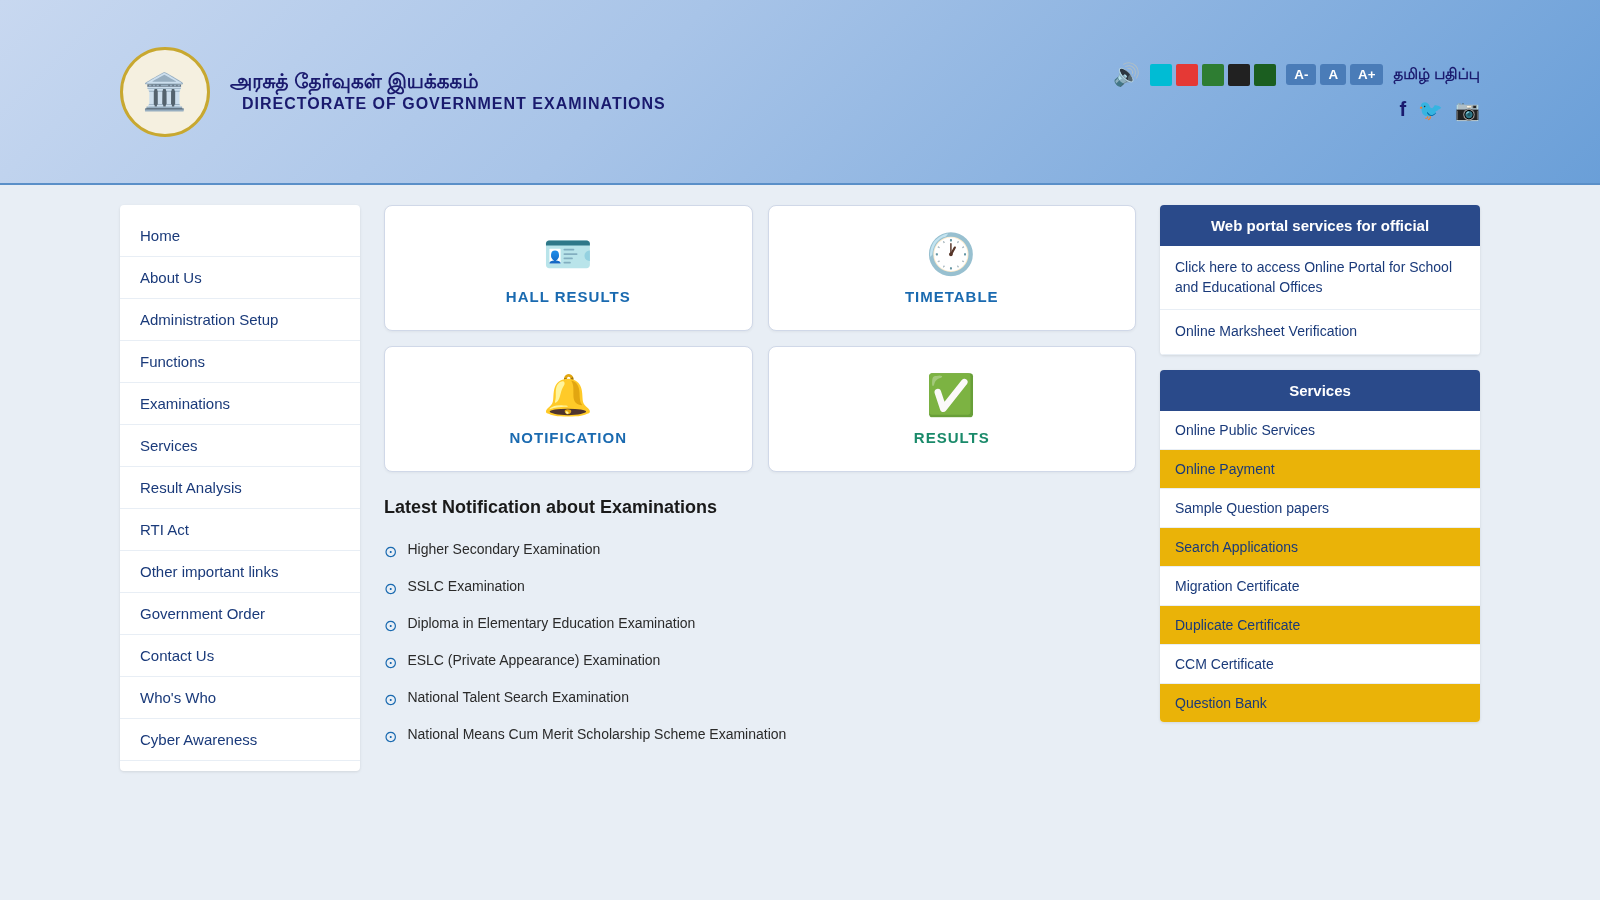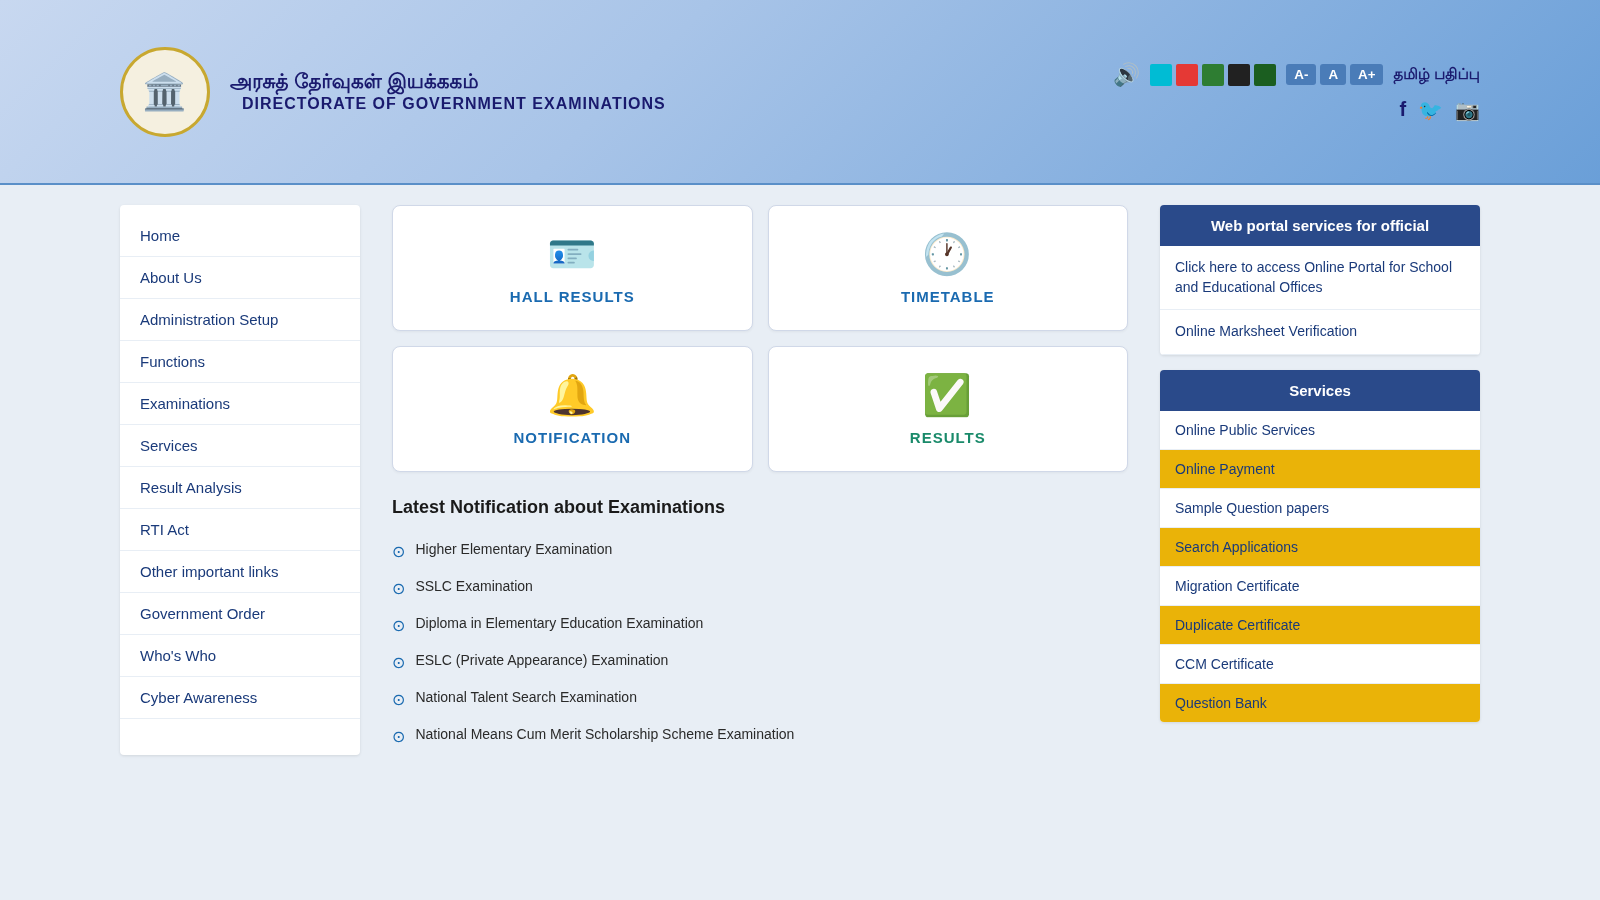--- a/index.html
+++ b/index.html
@@ -92,21 +92,21 @@
       display: flex;
       gap: 12px;
       font-size: 18px;
       color: #1a1a6e;
     }
     .social-icon { cursor: pointer; }
 
     
     .main-container {
       display: flex;
-      gap: 12px;
+      gap: 4px;
       padding: 20px 120px;
       background: #e8eef5;
     }
 
     
     .sidebar {
       width: 240px;
       min-width: 240px;
       background: white;
       border-radius: 4px;
@@ -273,20 +273,21 @@
     <div class="sidebar-item">Home</div>
     <div class="sidebar-item">About Us</div>
     <div class="sidebar-item">Administration Setup</div>
     <div class="sidebar-item">Functions</div>
     <div class="sidebar-item">Examinations</div>
     <div class="sidebar-item">Services</div>
     <div class="sidebar-item">Result Analysis</div>
     <div class="sidebar-item">RTI Act</div>
     <div class="sidebar-item">Other important links</div>
     <div class="sidebar-item">Government Order</div>
+    <div class="sidebar-item">Contact Us</div>
     <div class="sidebar-item">Who's Who</div>
     <div class="sidebar-item">Cyber Awareness</div>
   </div>
 
   <div class="content-area">
 
     <div class="quick-cards">
       <div class="card">
         <div class="card-icon">🪪</div>
         <div class="card-label">HALL RESULTS</div>
@@ -302,21 +303,21 @@
       <div class="card">
         <div class="card-icon" style="color:#2a9a7a;">✅</div>
         <div class="card-label" style="color:#1a8a6a;">RESULTS</div>
       </div>
     </div>
 
     <div class="notifications-section">
       <h3>Latest Notification about Examinations</h3>
       <div class="notification-item">
         <span class="notif-icon">⊙</span>
-        <span>Higher Elementary Examination</span>
+        <span>Higher Secondary Examination</span>
       </div>
       <div class="notification-item">
         <span class="notif-icon">⊙</span>
         <span>SSLC Examination</span>
       </div>
       <div class="notification-item">
         <span class="notif-icon">⊙</span>
         <span>Diploma in Elementary Education Examination</span>
       </div>
       <div class="notification-item">

